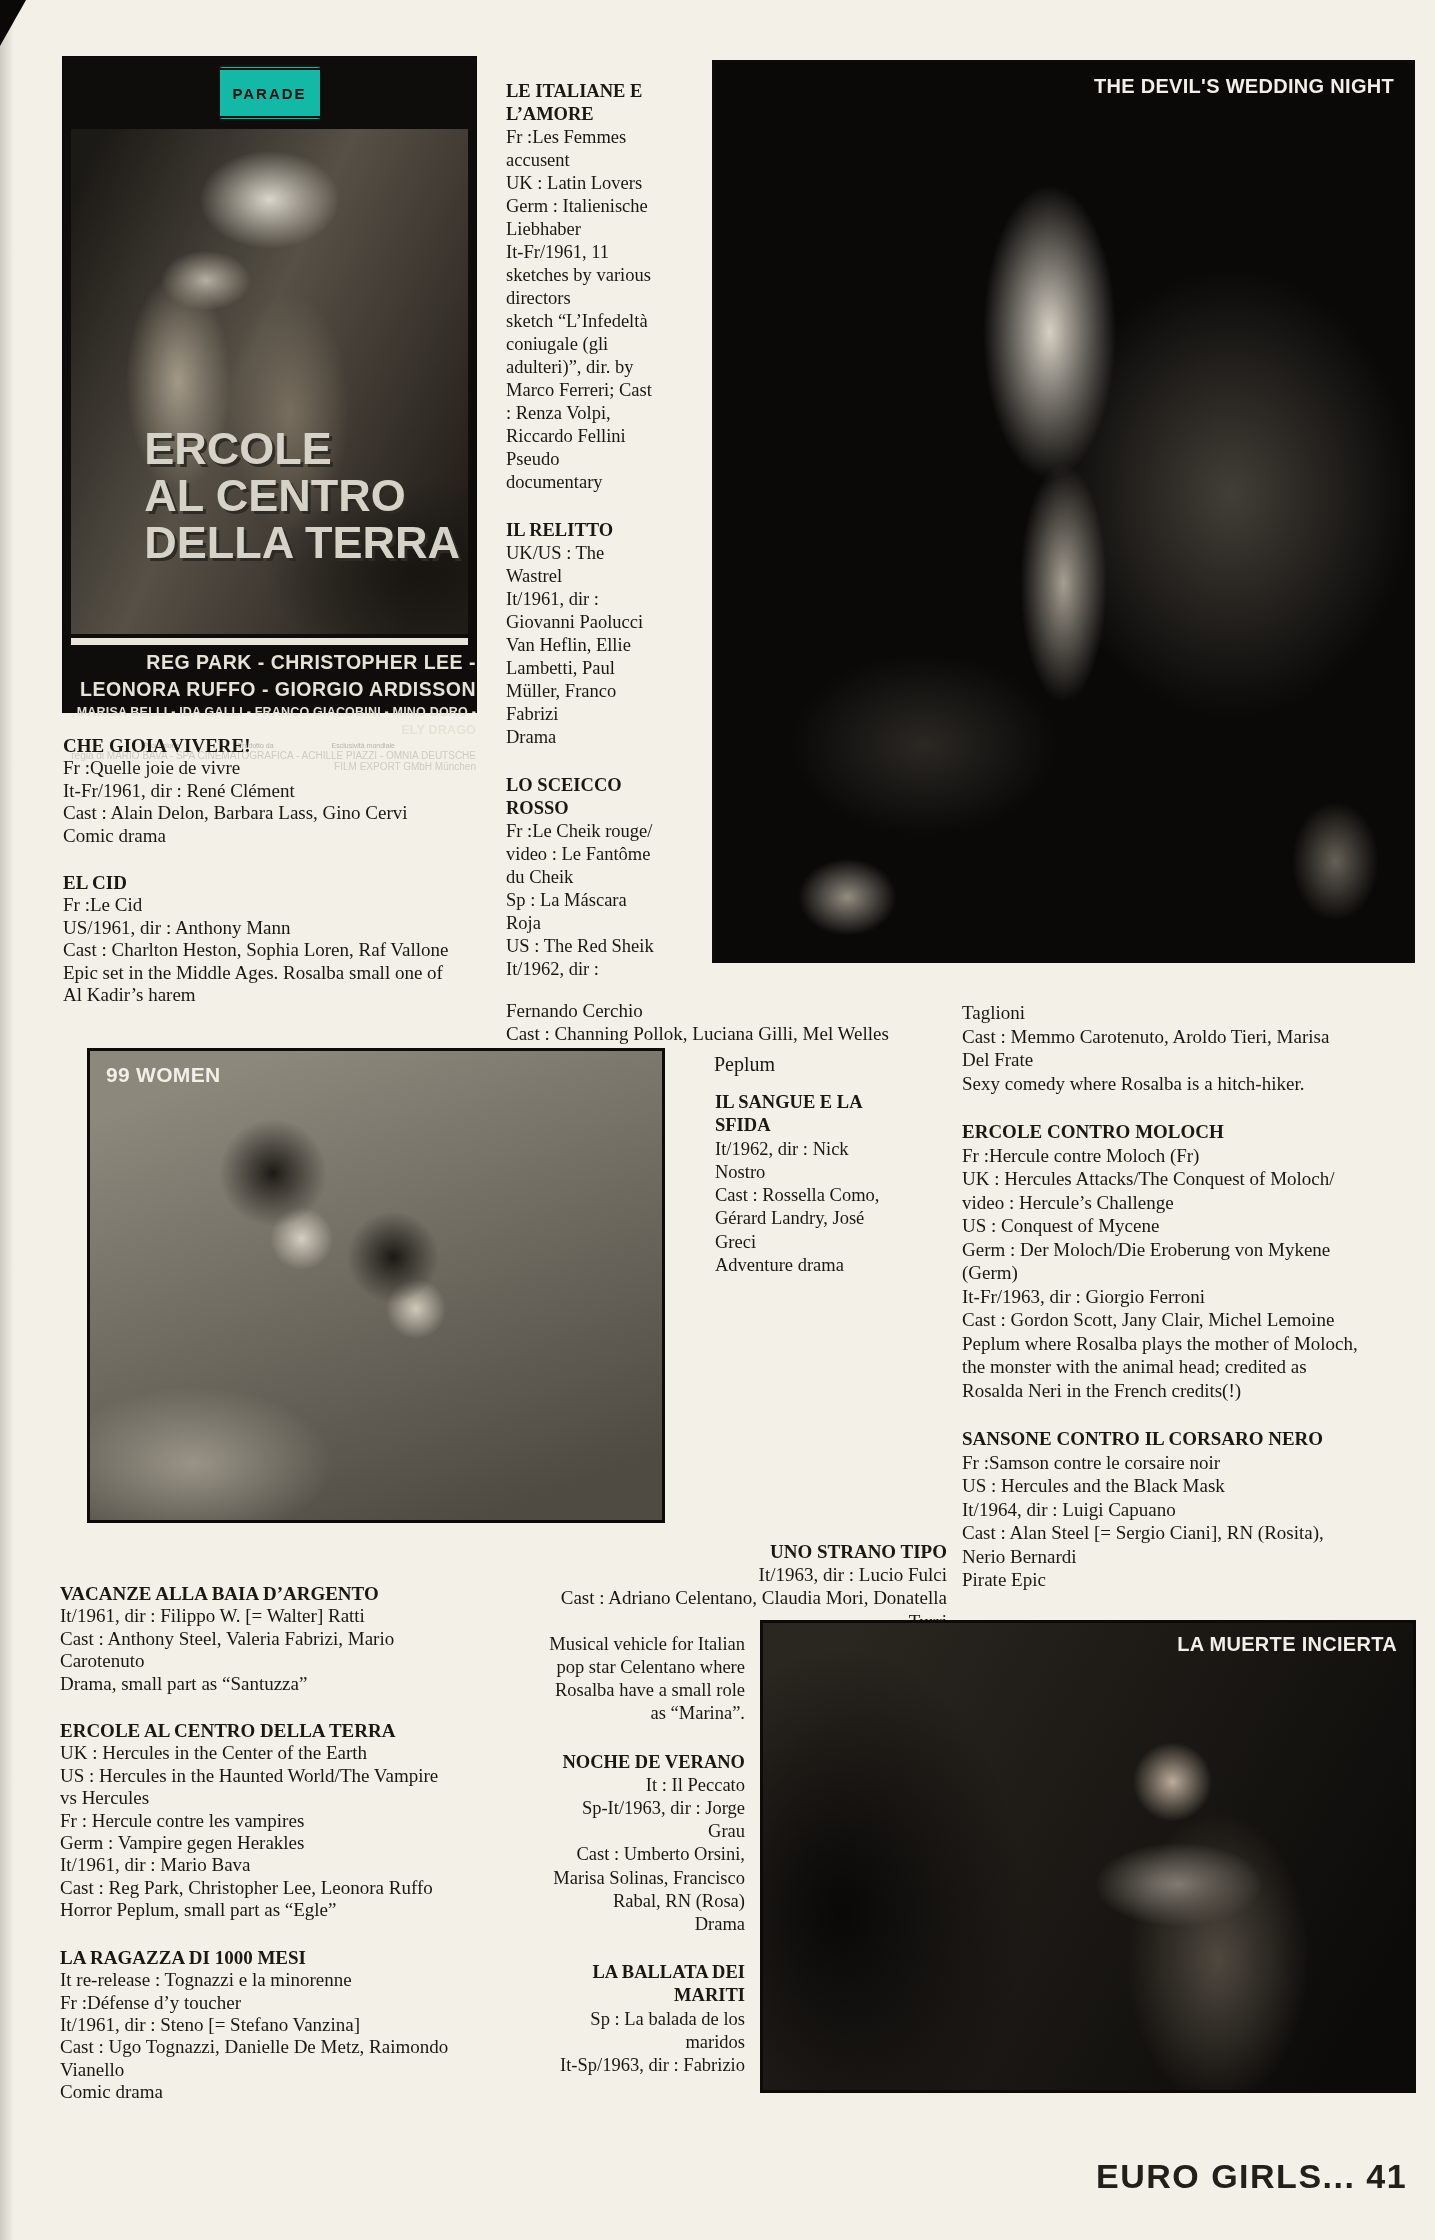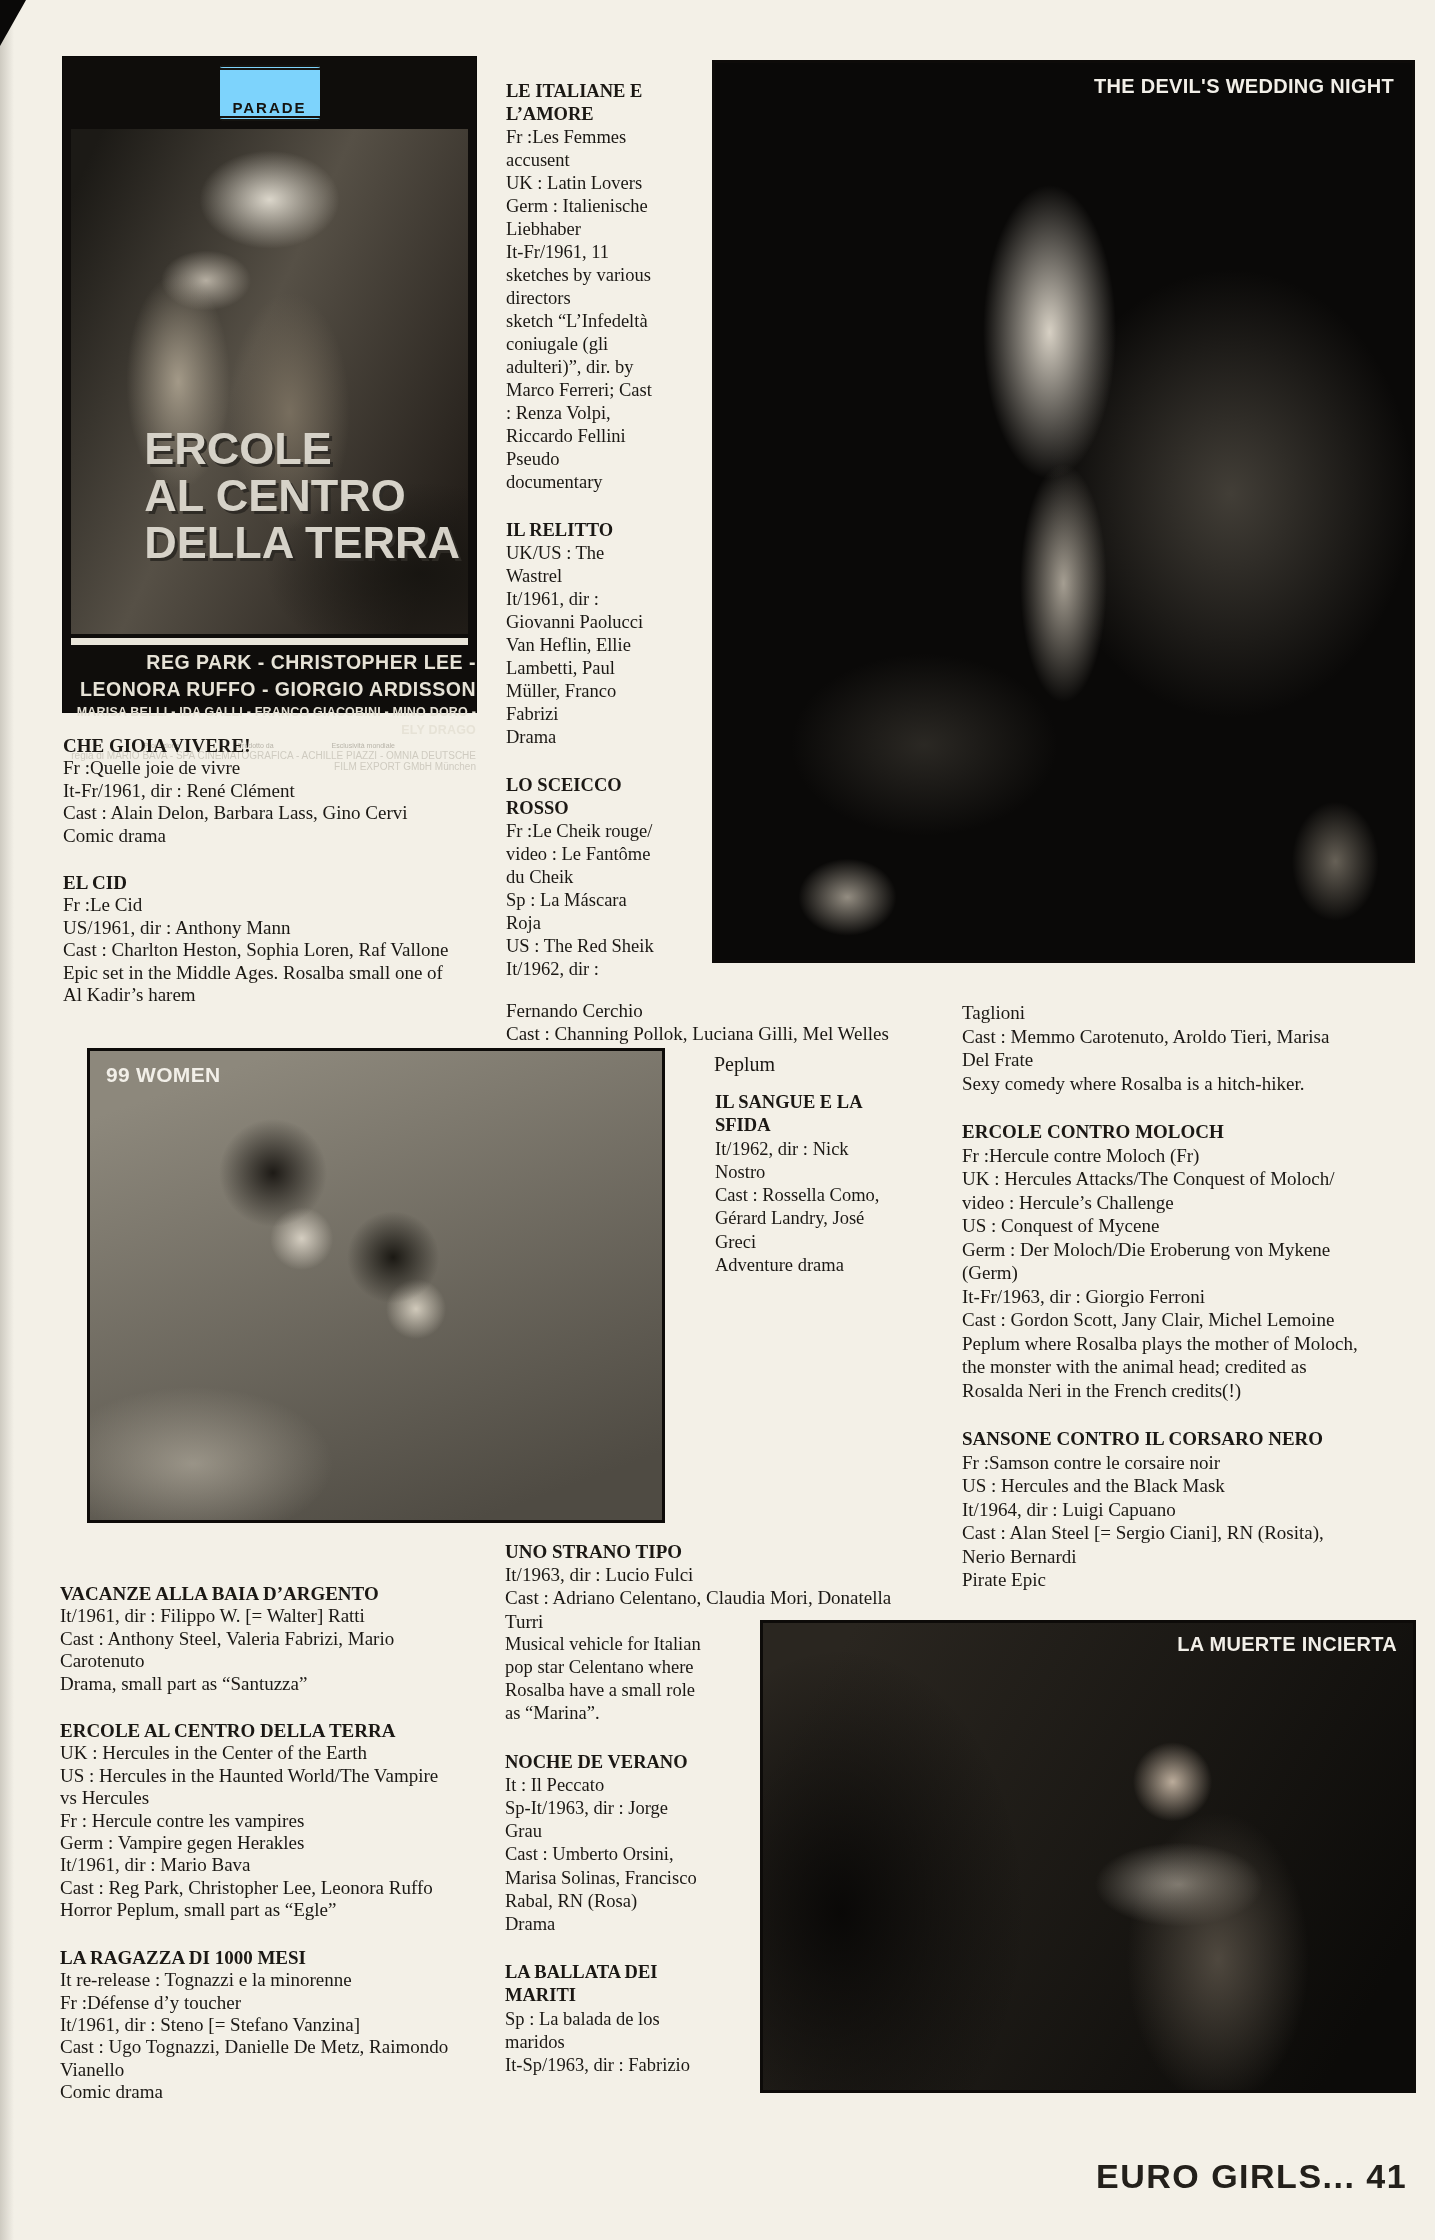--- a/index.html
+++ b/index.html
@@ -16,30 +16,30 @@
   .sec h3 { margin:0; font-size:inherit; font-weight:bold; white-space:pre-line; }
   .sec p  { margin:0; white-space:pre-line; }
 
   .col-left-top    { left:63px;  top:735px;  width:462px; font-size:19px;   line-height:22.4px; }
   .col-mid-top     { left:506px; top:80px;   width:200px; font-size:18.5px; line-height:23px; }
   .cont-wide       { left:506px; top:999px;  width:480px; font-size:19px;   line-height:23px; }
   .peplum-line     { left:714px; top:1053px; font-size:20px; }
   .col-right       { left:962px; top:1001px; width:442px; font-size:19px;   line-height:23.5px; }
   .col-mid2        { left:715px; top:1091px; width:240px; font-size:18.5px; line-height:23.3px; }
   .col-bottom-left { left:60px;  top:1543px; width:468px; font-size:19px;   line-height:22.4px;margin-top:40px; }
-  .col-bottom-mid  { left:505px; top:1540px; width:442px; font-size:19px;   line-height:23.2px; }
+  .col-bottom-mid  { left:505px; top:1540px; width:442px; font-size:19px;   line-height:23.2px;text-align:right; }
   .narrow          { width:240px; font-size:18.5px; }
 
   
   .poster { position:absolute; left:63px; top:57px; width:413px; height:655px;
             background:#0f0d0b; box-shadow:0 0 0 1px #0a0908; }
   .poster-top { position:absolute; top:0; left:0; right:0; height:72px;
                 display:flex; align-items:center; justify-content:center; }
-  .logo-box { width:100px; height:46px; background:#7dd3fc; border-radius:3px;
-              display:flex; align-items:flex-end; justify-content:center;
+  .logo-box { width:100px; height:46px; background:#14b8a6; border-radius:3px;
+              display:flex; align-items:center; justify-content:center;
               border-top:5px double #15130f; border-bottom:5px double #15130f; }
   .logo-text { font-family:"Liberation Sans", sans-serif; font-weight:bold;
                font-size:15px; letter-spacing:2px; color:#15130f; }
   .poster-photo { position:absolute; top:72px; left:8px; right:8px; height:505px;
     background-color:#35312a;
     background-image:
       radial-gradient(ellipse 100px 70px at 50% 14%, rgba(235,230,218,.9), rgba(235,230,218,0) 70%),
       radial-gradient(ellipse 72px 150px at 27% 50%, rgba(168,158,140,.95), rgba(168,158,140,0) 72%),
       radial-gradient(ellipse 84px 165px at 55% 56%, rgba(122,112,96,.95), rgba(122,112,96,0) 72%),
       radial-gradient(ellipse 60px 40px at 34% 30%, rgba(210,202,188,.8), rgba(210,202,188,0) 75%),

